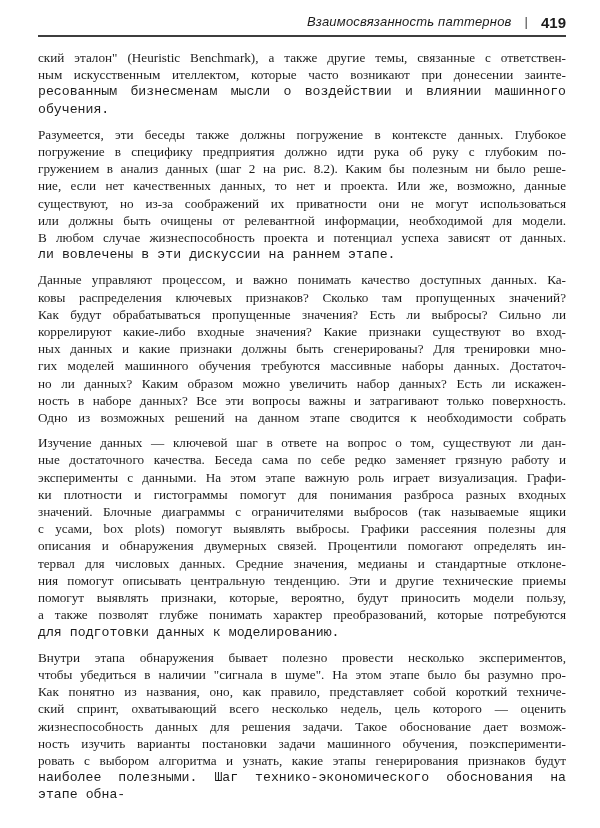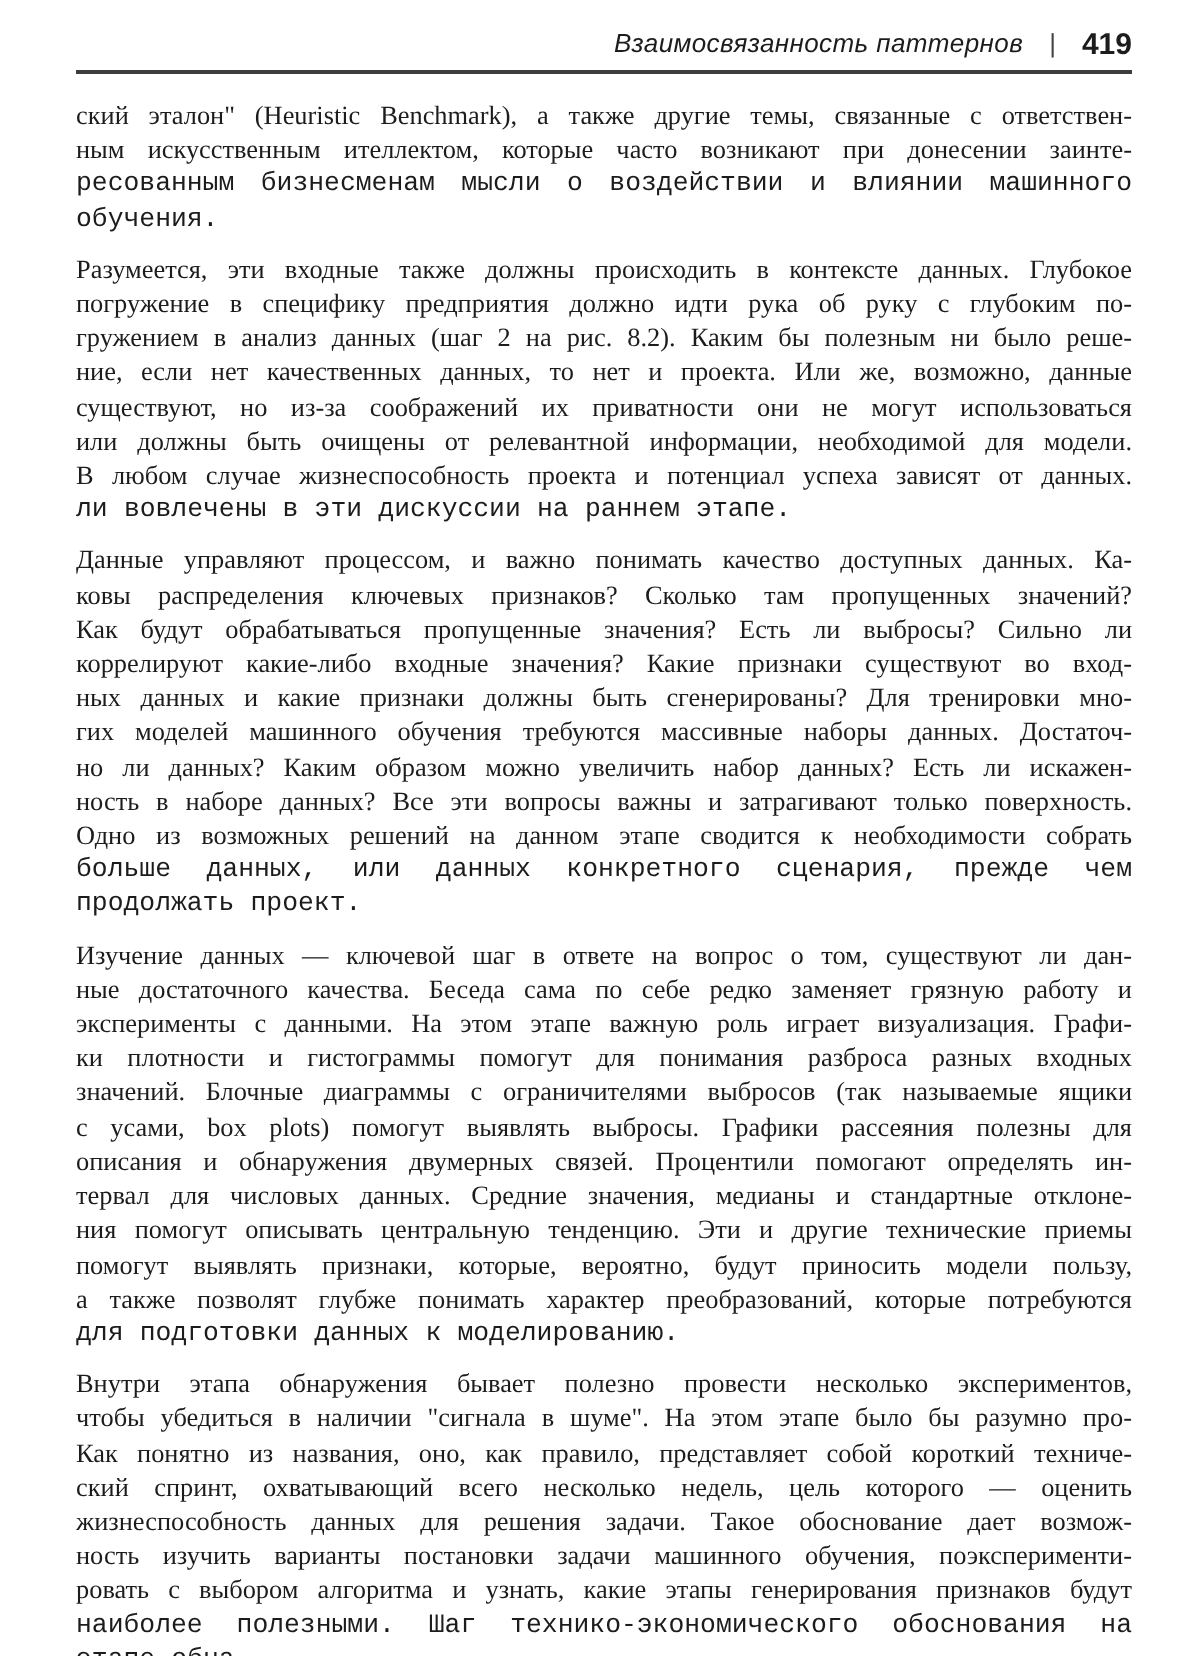--- a/index.html
+++ b/index.html
@@ -56,40 +56,39 @@
     <span class="h-page">419</span>
   </div>
   <div class="rule"></div>
   <div class="text-block">
       <div class="para">
         <div class="line">ский эталон" (Heuristic Benchmark), а также другие темы, связанные с ответствен-</div>
         <div class="line">ным искусственным ителлектом, которые часто возникают при донесении заинте-</div>
         <div class="line last">ресованным бизнесменам мысли о воздействии и влиянии машинного обучения.</div>
       </div>
       <div class="para">
-        <div class="line">Разумеется, эти входные также должны происходить в контексте данных. Глубокое</div>
+        <div class="line">Разумеется, эти беседы также должны погружение в контексте данных. Глубокое</div>
         <div class="line">погружение в специфику предприятия должно идти рука об руку с глубоким по-</div>
         <div class="line">гружением в анализ данных (шаг 2 на рис. 8.2). Каким бы полезным ни было реше-</div>
         <div class="line">ние, если нет качественных данных, то нет и проекта. Или же, возможно, данные</div>
         <div class="line">существуют, но из-за соображений их приватности они не могут использоваться</div>
         <div class="line">или должны быть очищены от релевантной информации, необходимой для модели.</div>
         <div class="line">В любом случае жизнеспособность проекта и потенциал успеха зависят от данных.</div>
         <div class="line last">ли вовлечены в эти дискуссии на раннем этапе.</div>
       </div>
       <div class="para">
         <div class="line">Данные управляют процессом, и важно понимать качество доступных данных. Ка-</div>
         <div class="line">ковы распределения ключевых признаков? Сколько там пропущенных значений?</div>
         <div class="line">Как будут обрабатываться пропущенные значения? Есть ли выбросы? Сильно ли</div>
         <div class="line">коррелируют какие-либо входные значения? Какие признаки существуют во вход-</div>
         <div class="line">ных данных и какие признаки должны быть сгенерированы? Для тренировки мно-</div>
         <div class="line">гих моделей машинного обучения требуются массивные наборы данных. Достаточ-</div>
         <div class="line">но ли данных? Каким образом можно увеличить набор данных? Есть ли искажен-</div>
         <div class="line">ность в наборе данных? Все эти вопросы важны и затрагивают только поверхность.</div>
         <div class="line">Одно из возможных решений на данном этапе сводится к необходимости собрать</div>
-        <div class="line last">больше данных, или данных конкретного сценария, прежде чем продолжать проект.</div>
       </div>
       <div class="para">
         <div class="line">Изучение данных — ключевой шаг в ответе на вопрос о том, существуют ли дан-</div>
         <div class="line">ные достаточного качества. Беседа сама по себе редко заменяет грязную работу и</div>
         <div class="line">эксперименты с данными. На этом этапе важную роль играет визуализация. Графи-</div>
         <div class="line">ки плотности и гистограммы помогут для понимания разброса разных входных</div>
         <div class="line">значений. Блочные диаграммы с ограничителями выбросов (так называемые ящики</div>
         <div class="line">с усами, box plots) помогут выявлять выбросы. Графики рассеяния полезны для</div>
         <div class="line">описания и обнаружения двумерных связей. Процентили помогают определять ин-</div>
         <div class="line">тервал для числовых данных. Средние значения, медианы и стандартные отклоне-</div>

